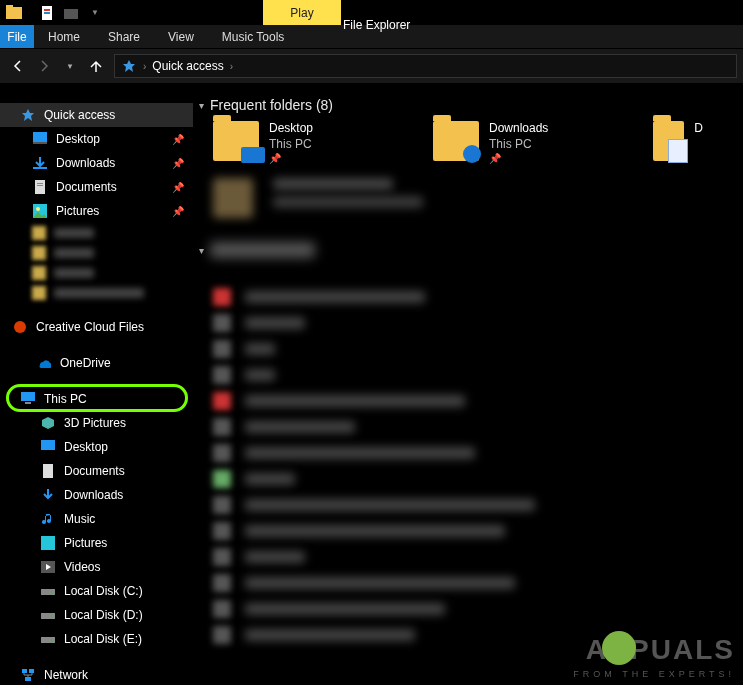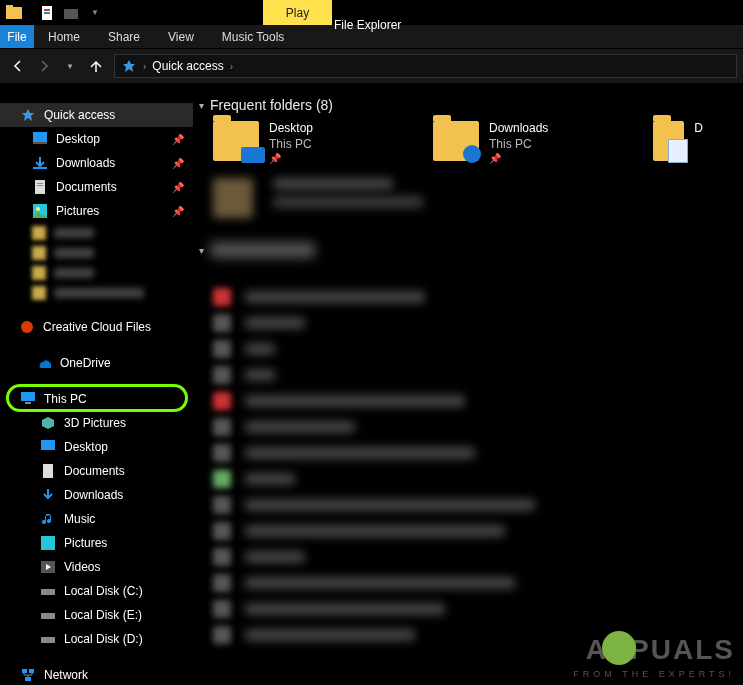--- a/index.html
+++ b/index.html
@@ -21,21 +21,21 @@
     display: flex;
     align-items: stretch;
   }
   .qat { display: flex; align-items: center; gap: 4px; padding: 0 4px; }
   .qat-icon { width: 20px; height: 20px; display:flex; align-items:center; justify-content:center;}
   .divider-v { width: 1px; background: #333; margin: 3px 2px; }
   .title-tab {
     display: flex; align-items: center; justify-content: center;
     padding: 0 14px; font-size: 12px;
   }
-  .title-play { background: #ffe14d; color: #222; width: 69px; margin-left:145px;}
+  .title-play { background: #ffe14d; color: #222; width: 78px; margin-left:145px;}
   .title-fe { background: #000; color: #fff; padding-left: 2px; margin-top: 24px;}
 
   
   .menu-row {
     height: 24px;
     background: #181818;
     display: flex;
     align-items: stretch;
     border-bottom: 1px solid #000;
   }
@@ -308,21 +308,21 @@
     <div class="tree-blur">
         <div class="ico"></div>
         <div class="txt"></div>
       </div>
     <div class="tree-blur wide">
         <div class="ico"></div>
         <div class="txt"></div>
       </div>
 
     <div class="tree-group-gap"></div>
-    <div class="tree-item" style="padding-left:19px;">
+    <div class="tree-item" style="padding-left:12px;">
       <span class="icon-sm">
           <svg width="14" height="14">
             <circle cx="7" cy="7" r="6" fill="#da3b01"></circle>
           </svg>
         </span>
       <span>Creative Cloud Files</span>
     </div>
 
     <div class="tree-group-gap"></div>
     <div class="tree-item" style="padding-left:36px;">
@@ -413,30 +413,30 @@
         </span>
       <span>Local Disk (C:)</span>
     </div>
     <div class="tree-item indent2">
       <span class="icon-sm">
           <svg width="14" height="14">
             <rect y="5" width="14" height="6" fill="#888"></rect>
             <circle cx="11" cy="8" r="1" fill="#4caf50"></circle>
           </svg>
         </span>
-      <span>Local Disk (E:)</span>
+      <span>Local Disk (D:)</span>
     </div>
     <div class="tree-item indent2">
       <span class="icon-sm">
           <svg width="14" height="14">
             <rect y="5" width="14" height="6" fill="#888"></rect>
             <circle cx="11" cy="8" r="1" fill="#4caf50"></circle>
           </svg>
         </span>
-      <span>Local Disk (D:)</span>
+      <span>Local Disk (E:)</span>
     </div>
 
     <div class="tree-group-gap"></div>
     <div class="tree-item" style="padding-left:20px;">
       <span class="icon-sm">
           <svg width="14" height="14">
             <rect x="1" y="1" width="5" height="4" fill="#2196f3"></rect>
             <rect x="8" y="1" width="5" height="4" fill="#2196f3"></rect>
             <rect x="4" y="9" width="6" height="4" fill="#2196f3"></rect>
             <path d="M3 5v2h8V5M7 7v2" stroke="#888" fill="none"></path>

